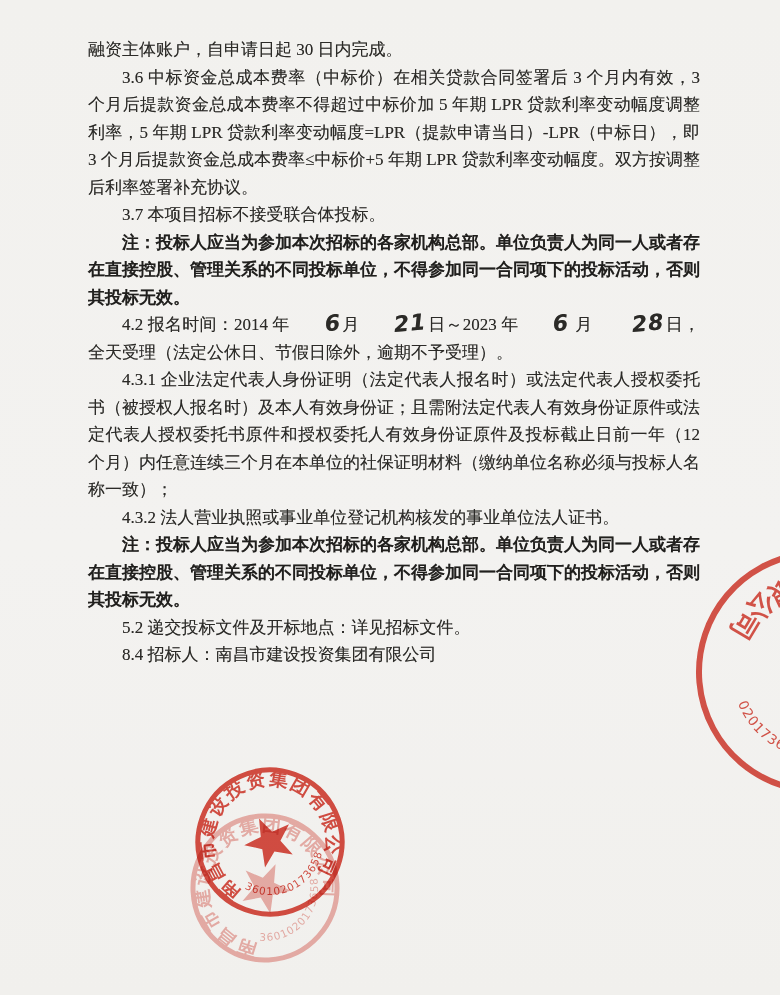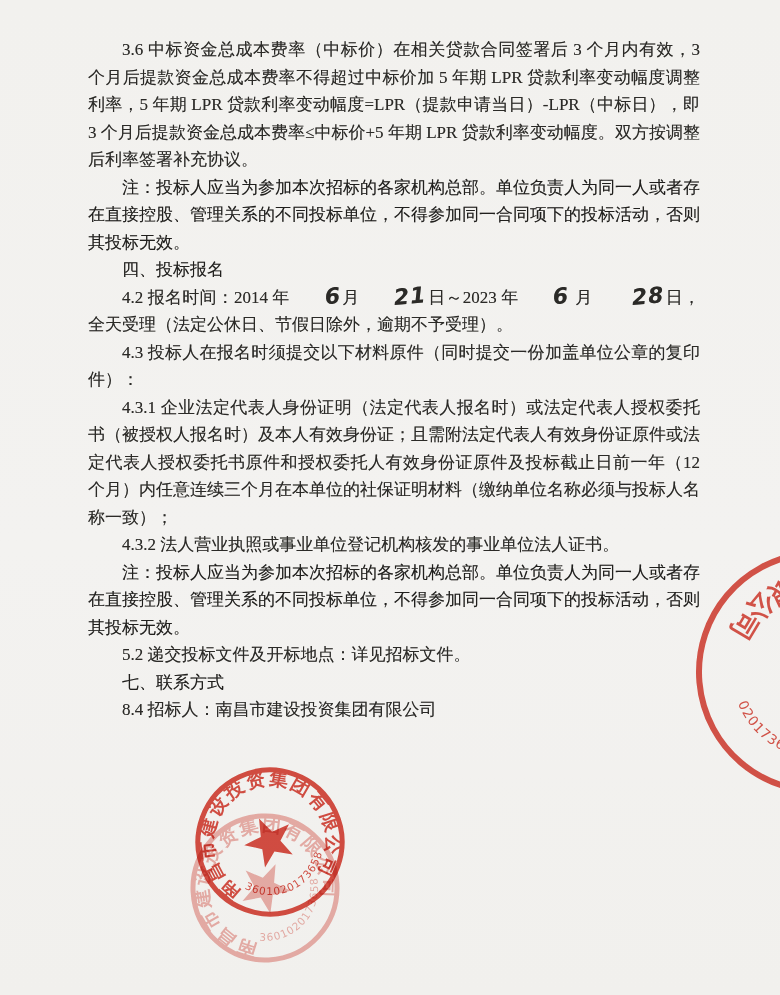--- a/index.html
+++ b/index.html
@@ -13,21 +13,21 @@
     background:linear-gradient(180deg,#f2f1ee 0%,#f3f2f0 55%,#f1f0ed 100%);
   }
   .doc{
     position:absolute;left:88px;top:36px;width:612px;
     font-size:17px;line-height:27.5px;color:#2b2a27;
     text-align:justify;
     text-shadow:0 0 .4px rgba(45,44,42,.45);
   }
   .doc p{margin:0;}
   .doc .indent{text-indent:2em;}
-  .doc .bold,.doc .heading{font-weight:400;color:#201f1d;}
+  .doc .bold,.doc .heading{font-weight:700;color:#201f1d;}
   .hw{
     font-family:"DejaVu Sans","Liberation Sans",sans-serif;
     font-style:italic;font-weight:600;font-size:22px;line-height:0;
     display:inline-block;transform:rotate(-5deg);vertical-align:-2px;
     letter-spacing:1px;padding:0 1px;
   }
   .stamp{
     position:absolute;pointer-events:none;
     mix-blend-mode:multiply;
     transform-origin:50% 50%;
@@ -35,30 +35,29 @@
   #stamp-main-a{left:185px;top:757px;width:170px;height:170px;transform:rotate(-25deg);opacity:.88;}
   #stamp-main-b{left:180px;top:803px;width:170px;height:170px;transform:rotate(-48deg);opacity:.38;}
   #stamp-edge{left:688px;top:542px;width:260px;height:260px;transform:rotate(40deg);opacity:.85;}
   .stamp svg{display:block;}
 </style>
 </head>
 <body>
 
 <div class="page">
   <div class="doc" id="doc">
+      <p class="body"><span>融资主体账户，自申请日起 30 日内完成。</span></p>
       <p class="body indent"><span>3.6 中标资金总成本费率（中标价）在相关贷款合同签署后 3 个月内有效，3 个月后提款资金总成本费率不得超过中标价加 5 年期 LPR 贷款利率变动幅度调整利率，5 年期 LPR 贷款利率变动幅度=LPR（提款申请当日）-LPR（中标日），即 3 个月后提款资金总成本费率≤中标价+5 年期 LPR 贷款利率变动幅度。双方按调整后利率签署补充协议。</span></p>
+      <p class="body indent"><span>3.7 本项目招标不接受联合体投标。</span></p>
       <p class="bold indent"><span>注：投标人应当为参加本次招标的各家机构总部。单位负责人为同一人或者存在直接控股、管理关系的不同投标单位，不得参加同一合同项下的投标活动，否则其投标无效。</span></p>
-      <p class="heading indent"><span>四、投标报名</span></p>
       <p class="body indent"><span>4.2 报名时间：2014 年</span><span class="hw">6</span><span>月</span><span class="hw">21</span><span>日～2023 年</span><span class="hw">6</span><span> 月 </span><span class="hw">28</span><span>日，全天受理（法定公休日、节假日除外，逾期不予受理）。</span></p>
-      <p class="body indent"><span>4.3 投标人在报名时须提交以下材料原件（同时提交一份加盖单位公章的复印件）：</span></p>
       <p class="body indent"><span>4.3.1 企业法定代表人身份证明（法定代表人报名时）或法定代表人授权委托书（被授权人报名时）及本人有效身份证；且需附法定代表人有效身份证原件或法定代表人授权委托书原件和授权委托人有效身份证原件及投标截止日前一年（12 个月）内任意连续三个月在本单位的社保证明材料（缴纳单位名称必须与投标人名称一致）；</span></p>
       <p class="body indent"><span>4.3.2 法人营业执照或事业单位登记机构核发的事业单位法人证书。</span></p>
       <p class="bold indent"><span>注：投标人应当为参加本次招标的各家机构总部。单位负责人为同一人或者存在直接控股、管理关系的不同投标单位，不得参加同一合同项下的投标活动，否则其投标无效。</span></p>
       <p class="body indent"><span>5.2 递交投标文件及开标地点：详见招标文件。</span></p>
-      <p class="heading indent"><span>七、联系方式</span></p>
       <p class="body indent"><span>8.4 招标人：南昌市建设投资集团有限公司</span></p>
     </div>
   <div class="stamp" id="stamp-main-a">
       <svg viewBox="0 0 170 170" width="170" height="170">
         <circle cx="85" cy="85" r="72" fill="none" stroke="#d6382b" stroke-width="5"></circle>
         <defs>
           <path id="seal0n" d="M 56.5 134.4 A 57 57 0 1 1 113.5 134.4"></path>
           <path id="seal0d" d="M 32 85 A 53 53 0 0 0 138 85"></path>
         </defs>
         <text fill="#d6382b" font-size="19" letter-spacing="2" font-weight="600" font-family="&quot;Liberation Serif&quot;,&quot;DejaVu Serif&quot;,serif"><textPath href="#seal0n" startOffset="25">南昌市建设投资集团有限公司</textPath></text>

